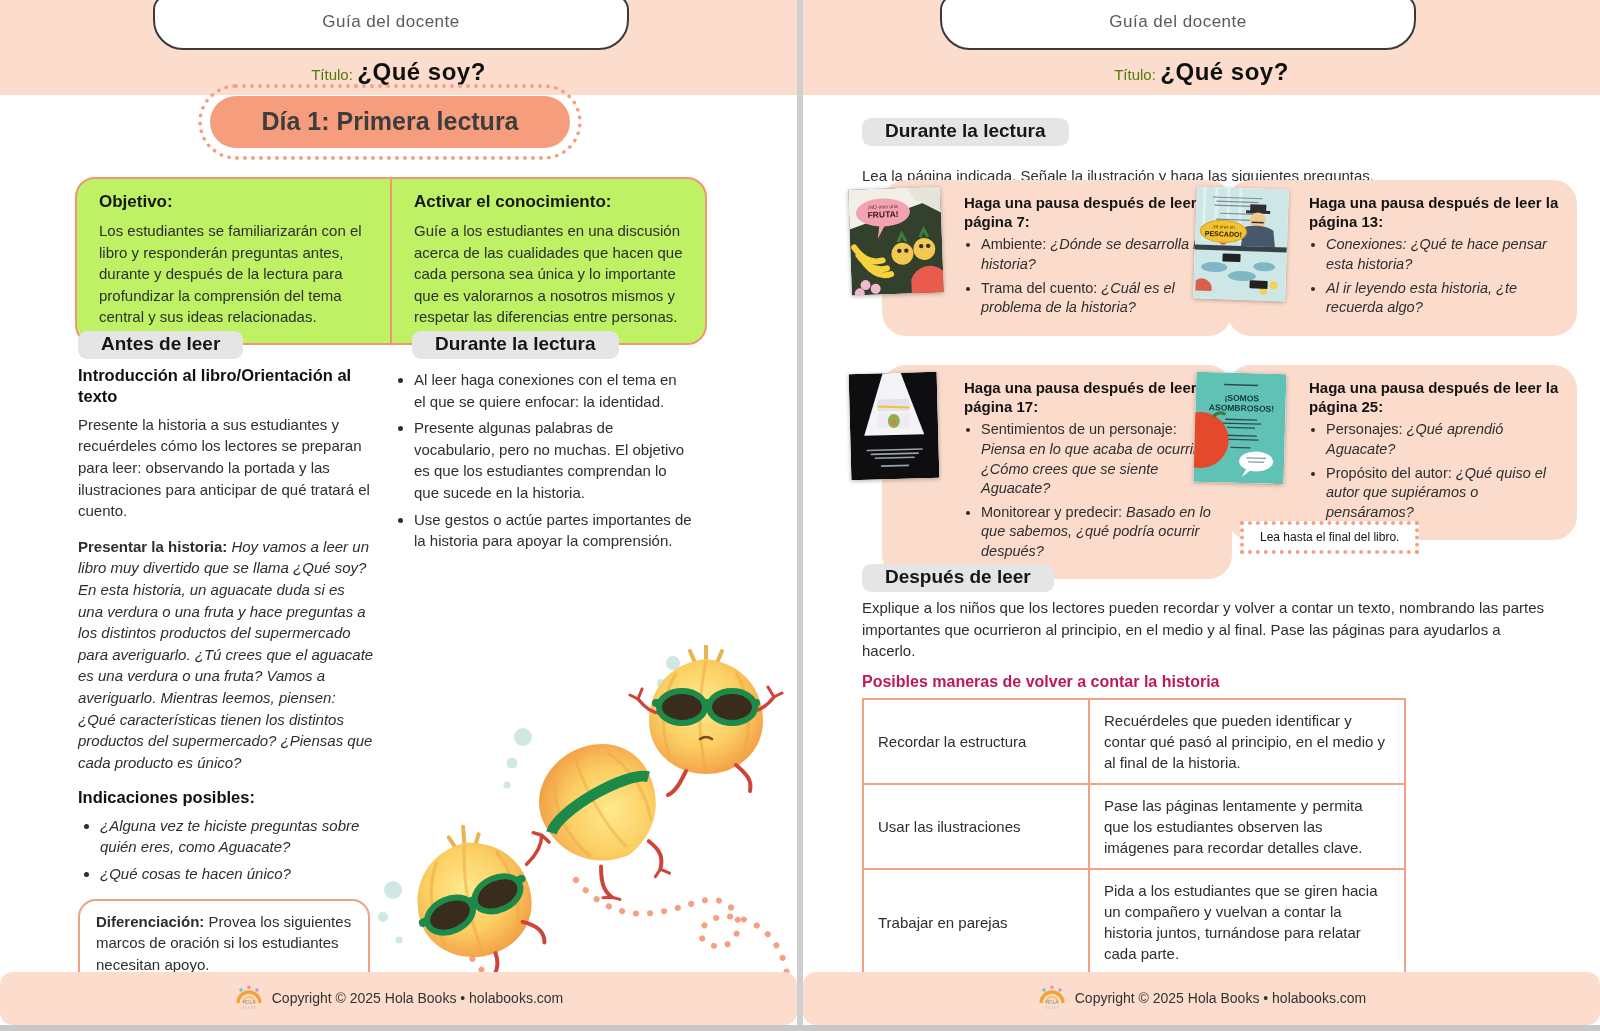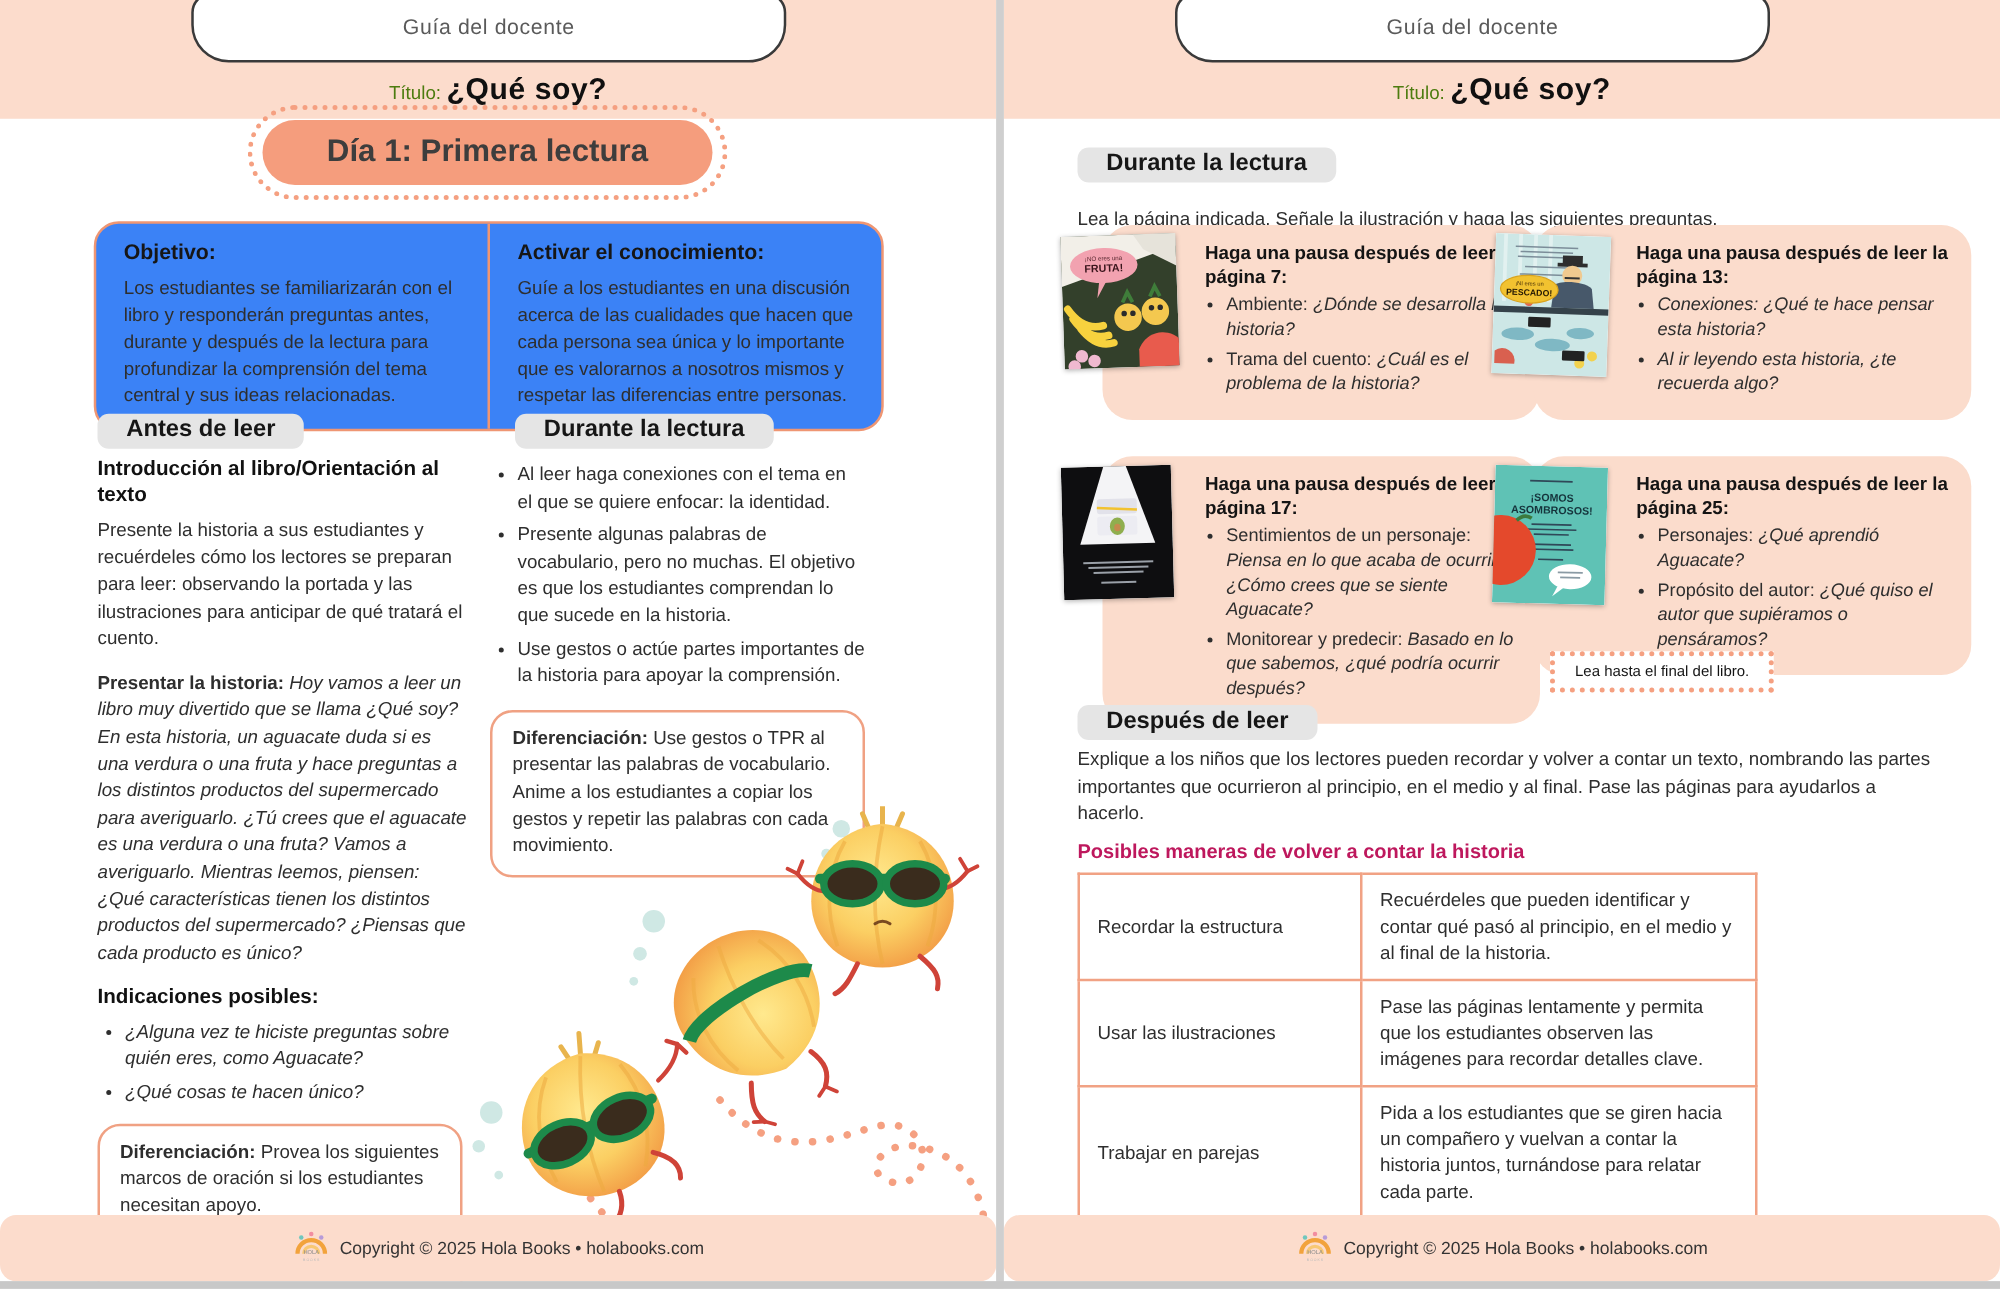--- a/index.html
+++ b/index.html
@@ -43,21 +43,21 @@
     border:4px dotted #f5a081;border-radius:42px;padding:8px;box-sizing:border-box;
   }
   .banner{
     background:#f59d7d;border-radius:26px;text-align:center;
     padding:11px 0 12px;font-size:25px;font-weight:bold;color:#3d3d3d;
   }
 
   
   .twocol{
     position:absolute;left:75px;top:177px;width:632px;
-    border:2px solid #ef9673;border-radius:20px;background:#3b82f6;
+    border:2px solid #ef9673;border-radius:20px;background:#bef264;
     display:flex;box-sizing:border-box;
   }
   .twocol .cell{flex:1;padding:13px 20px 15px 22px;box-sizing:border-box;}
   .twocol .cell:first-child{border-right:2px solid #ef9673;}
   .cell h3{margin:0 0 8px;font-size:17px;color:#161616;}
   .cell p{margin:0;font-size:15px;line-height:1.44;}
 
   .section-hdr{
     position:absolute;display:inline-block;
     background:#e5e5e5;border-radius:9px;
@@ -171,24 +171,20 @@
       </ul>
     </div>
   </div>
 
   <div class="col col-mid">
     <ul class="dots">
       <li>Al leer haga conexiones con el tema en el que se quiere enfocar: la identidad.</li>
       <li>Presente algunas palabras de vocabulario, pero no muchas. El objetivo es que los estudiantes comprendan lo que sucede en la historia.</li>
       <li>Use gestos o actúe partes importantes de la historia para apoyar la comprensión.</li>
     </ul>
-    <div class="diff-box">
-      <b>Diferenciación:</b>
-      <span>Use gestos o TPR al presentar las palabras de vocabulario. Anime a los estudiantes a copiar los gestos y repetir las palabras con cada movimiento.</span>
-    </div>
   </div>
 
   <svg class="illus" viewBox="0 0 426 375">
     <defs>
       <radialGradient id="og" cx="45%" cy="40%" r="65%">
         <stop offset="0%" stop-color="#ffe98e"></stop>
         <stop offset="55%" stop-color="#fbcf63"></stop>
         <stop offset="100%" stop-color="#f29a44"></stop>
       </radialGradient>
     </defs>

